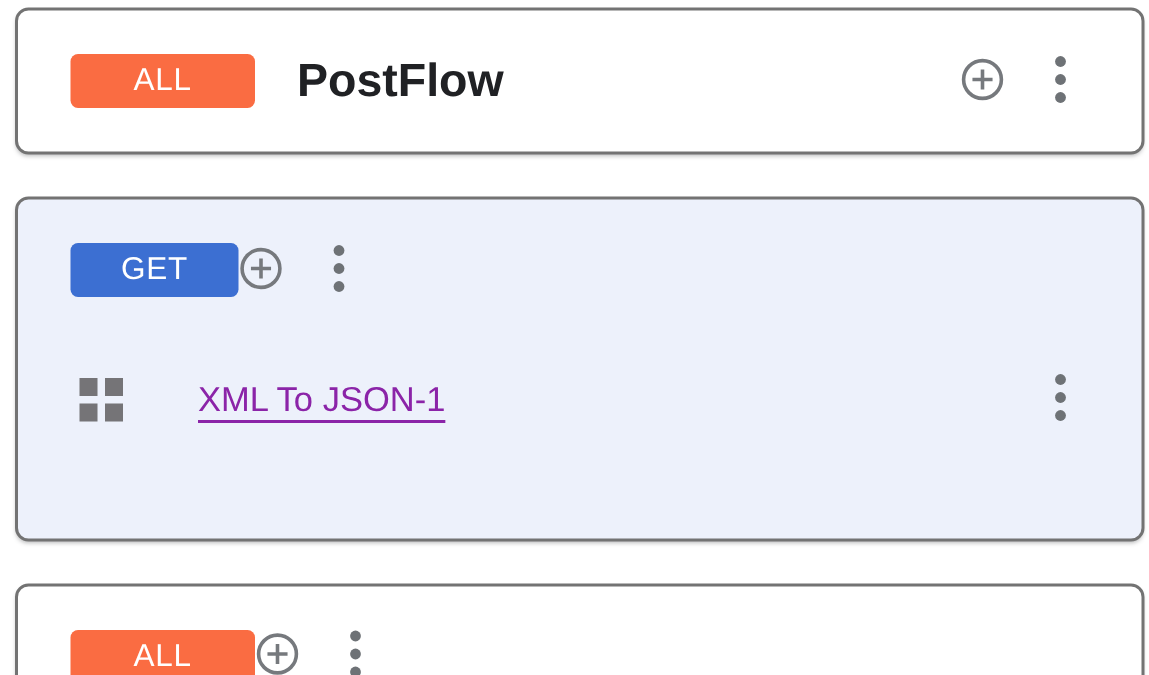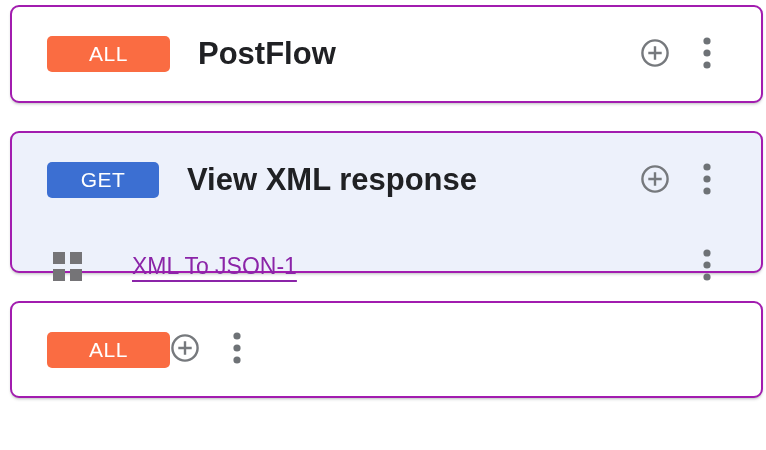--- a/index.html
+++ b/index.html
@@ -8,31 +8,31 @@
     background: #ffffff;
     font-family: "Liberation Sans", sans-serif;
     overflow: hidden;
   }
   .canvas {
     width: 766px; height: 450px;
     padding: 5px 3px 0 10px;
   }
   .flow-card {
     width: 753px;
-    border: 2px solid #a21caf;
+    border: 2px solid #737373;
     border-radius: 9px;
     background: #ffffff;
     margin-bottom: 28px;
     box-shadow: 0 2px 3px -1px rgba(60,64,67,0.35);
   }
   .flow-card.selected {
     background: #edf1fb;
   }
   .flow-card.h98  { height: 98px; }
-  .flow-card.h187 { height: 142px; }
+  .flow-card.h187 { height: 230px; }
   .flow-card.h97  { height: 97px; }
 
   .flow-header {
     display: flex;
     align-items: center;
     height: 94px;
     padding: 0 49px 0 35px;
   }
   .flow-card.h97 .flow-header { height: 93px; }
 
@@ -132,21 +132,20 @@
             </svg>
           </span>
         </button>
       </div>
     </div>
   </div>
 
   <div class="flow-card selected h187">
     <div class="flow-header">
       <div class="method-badge get">GET</div>
-      <div class="flow-title">View XML response</div>
       <div class="header-actions">
         <button class="icon-btn">
           <span>
             <svg width="30" height="30" viewBox="0 0 30 30">
               <circle cx="15" cy="15" r="12.6" fill="none" stroke="#76797d" stroke-width="2.4"></circle>
               <path d="M15 8.3v13.4M8.3 15h13.4" fill="none" stroke="#76797d" stroke-width="2.4"></path>
             </svg>
           </span>
         </button>
         <button class="icon-btn">

